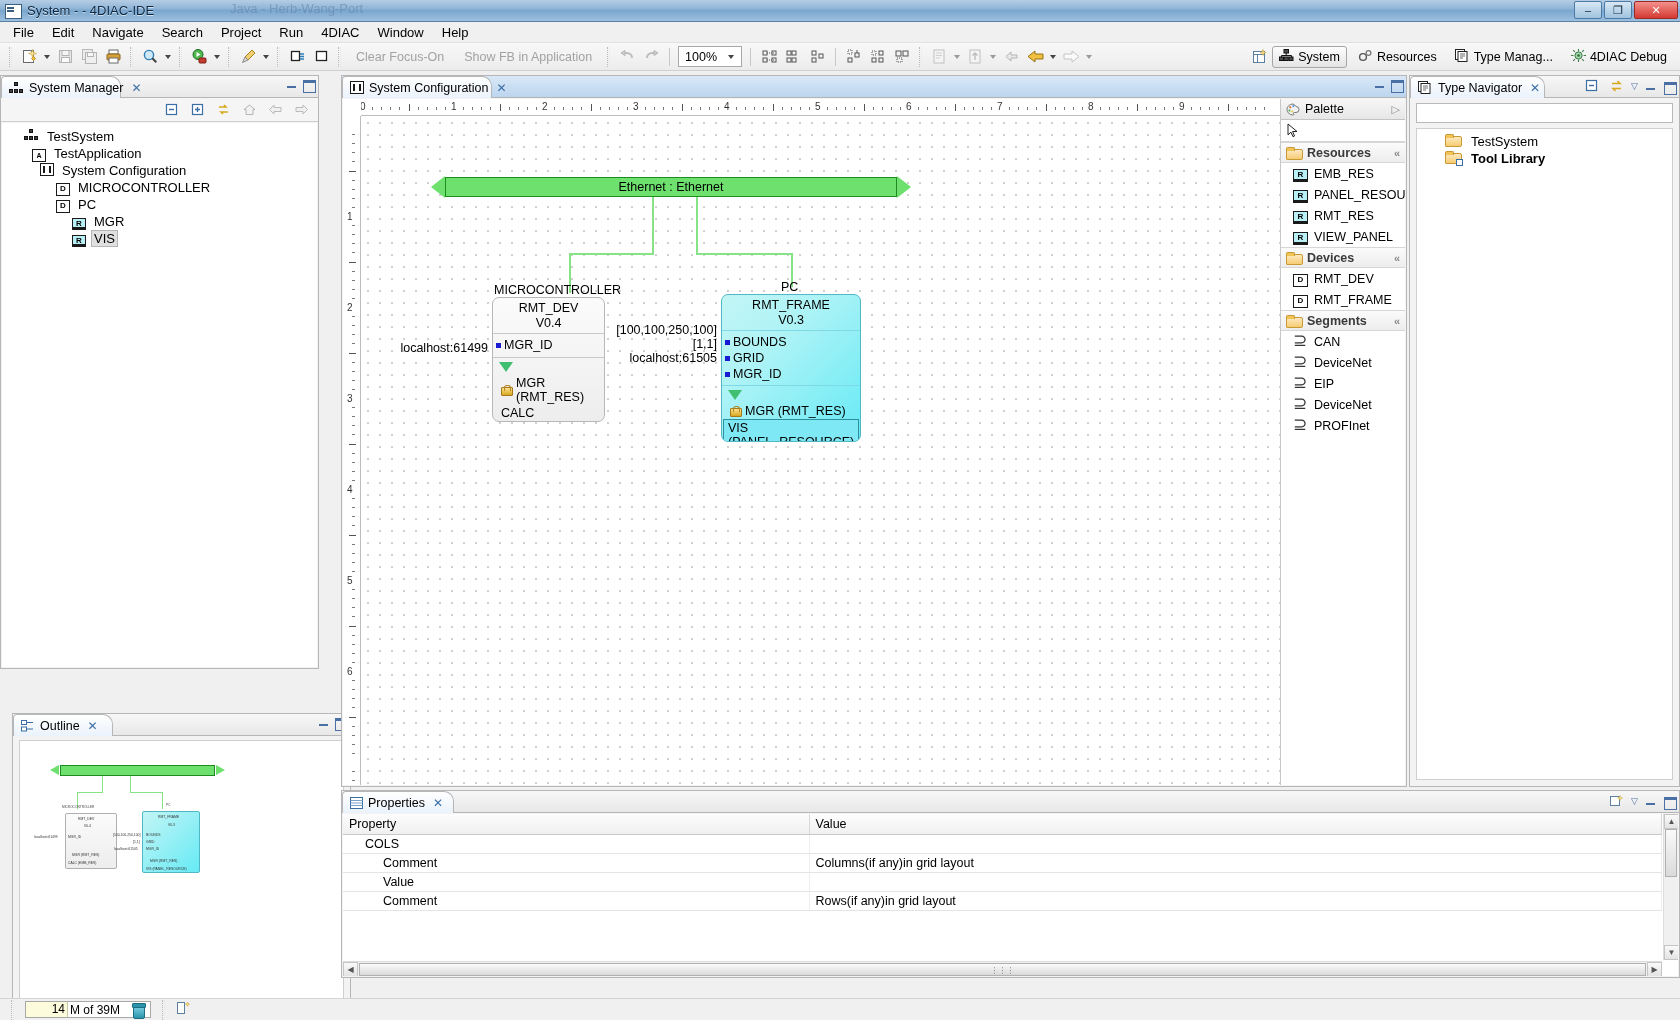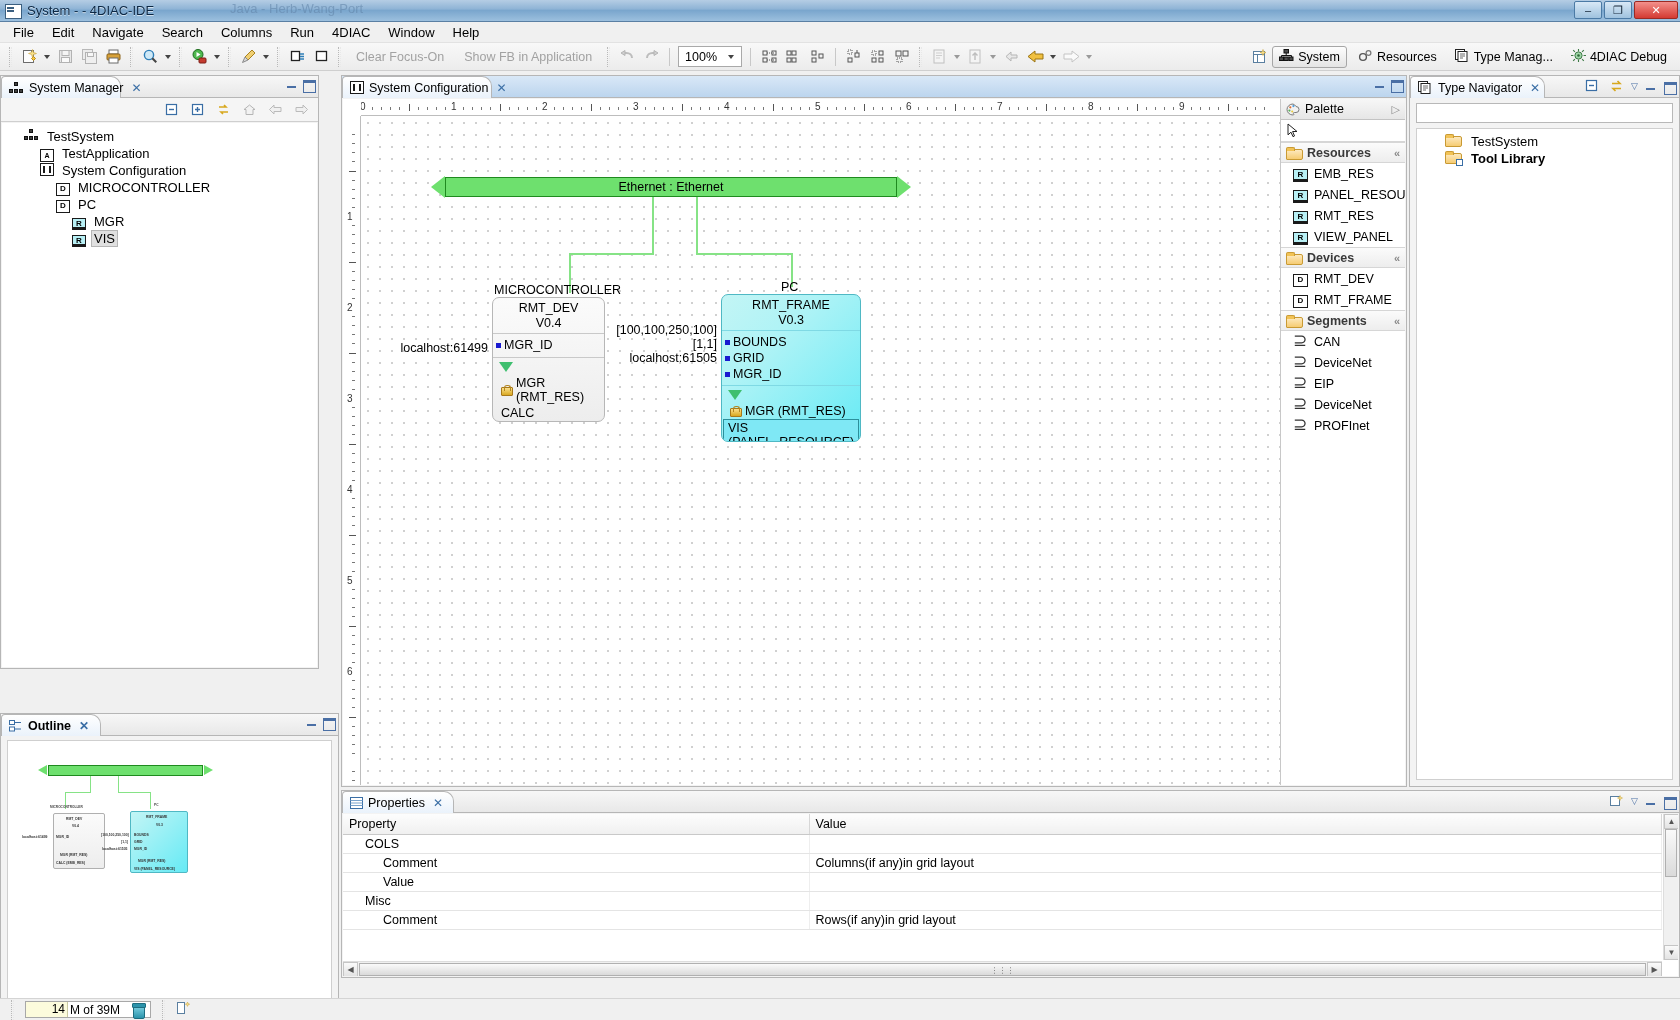--- a/index.html
+++ b/index.html
@@ -289,21 +289,21 @@
       <div class="win-btn">❐</div>
       <div class="win-btn close">✕</div>
     </div>
   </div>
 
   <div class="menubar" id="menubar">
       <div class="mi">File</div>
       <div class="mi">Edit</div>
       <div class="mi">Navigate</div>
       <div class="mi">Search</div>
-      <div class="mi">Columns</div>
+      <div class="mi">Project</div>
       <div class="mi">Run</div>
       <div class="mi">4DIAC</div>
       <div class="mi">Window</div>
       <div class="mi">Help</div>
     </div>
 
   <div class="toolbar">
     <div class="tb-sep"></div>
     <div class="tbtn">
       <svg width="17" height="17" viewBox="0 0 17 17">
@@ -571,21 +571,21 @@
             <path d="M9 3l4.5 4.5L9 12V9.5H2v-4h7z" fill="#f0f0f0" stroke="#bbb"></path>
           </svg>
         </span>
     </div>
     <div class="vbody" style="position:absolute;left:1px;right:1px;top:47px;bottom:1px;background:#fff;">
       <div class="tree" id="sm-tree">
           <div class="trow" style="padding-left: 22px;">
             <span style="margin-right: 5px;"><span class="ic ic-sys"><i style="left:5px;top:0"></i><i style="left:0;top:7px"></i><i style="left:5px;top:7px"></i><i style="left:10px;top:7px"></i></span></span>
             <span class="tlabel">TestSystem</span>
           </div>
-          <div class="trow" style="padding-left: 38px;">
+          <div class="trow" style="padding-left: 30px;">
             <span style="margin-right: 5px;"><span class="ic ic-app">A</span></span>
             <span class="tlabel">TestApplication</span>
           </div>
           <div class="trow" style="padding-left: 38px;">
             <span style="margin-right: 5px;"><span class="ic ic-cfg"></span></span>
             <span class="tlabel">System Configuration</span>
           </div>
           <div class="trow" style="padding-left: 54px;">
             <span style="margin-right: 5px;"><span class="ic ic-dev">D</span></span>
             <span class="tlabel">MICROCONTROLLER</span>
@@ -599,21 +599,21 @@
             <span class="tlabel">MGR</span>
           </div>
           <div class="trow sel" style="padding-left: 70px;">
             <span style="margin-right: 5px;"><span class="ic ic-res">R</span></span>
             <span class="tlabel">VIS</span>
           </div>
         </div>
     </div>
   </div>
 
-  <div class="view" style="left:0; top:713px; width:339px; height:298px; border:1px solid #b6b6b6; background:#f3f3f3;font-weight:bold;">
+  <div class="view" style="left:12px; top:713px; width:339px; height:298px; border:1px solid #b6b6b6; background:#f3f3f3;">
     <div class="vtabrow">
       <div class="vtab sel" style="width:100px">
         <span class="ic" style="width:14px;height:12px">
           <svg width="14" height="12" viewBox="0 0 14 12">
               <rect x="0.5" y="0.5" width="5" height="4" fill="#fff" stroke="#3a6ea5"></rect>
               <rect x="0.5" y="7" width="5" height="4" fill="#fff" stroke="#3a6ea5"></rect>
               <path d="M6 2.5h6M6 9h6" stroke="#3a6ea5"></path>
             </svg>
         </span>
         <span style="font-size:12.5px">Outline</span>
@@ -1098,24 +1098,20 @@
                 </tr>
                 <tr>
                   <td class="ind2">Comment</td>
                   <td>Columns(if any)in grid layout</td>
                 </tr>
                 <tr>
                   <td class="ind2">Value</td>
                   <td></td>
                 </tr>
                 <tr>
-                  <td class="ind1">Misc</td>
-                  <td></td>
-                </tr>
-                <tr>
                   <td class="ind2">Comment</td>
                   <td>Rows(if any)in grid layout</td>
                 </tr>
               </tbody>
           </table>
         </div>
 
         <div class="sbar-v" style="bottom:16px">
           <div class="sarrow">▲</div>
           <div class="sthumb" style="height:48px;margin:0 1px"></div>

